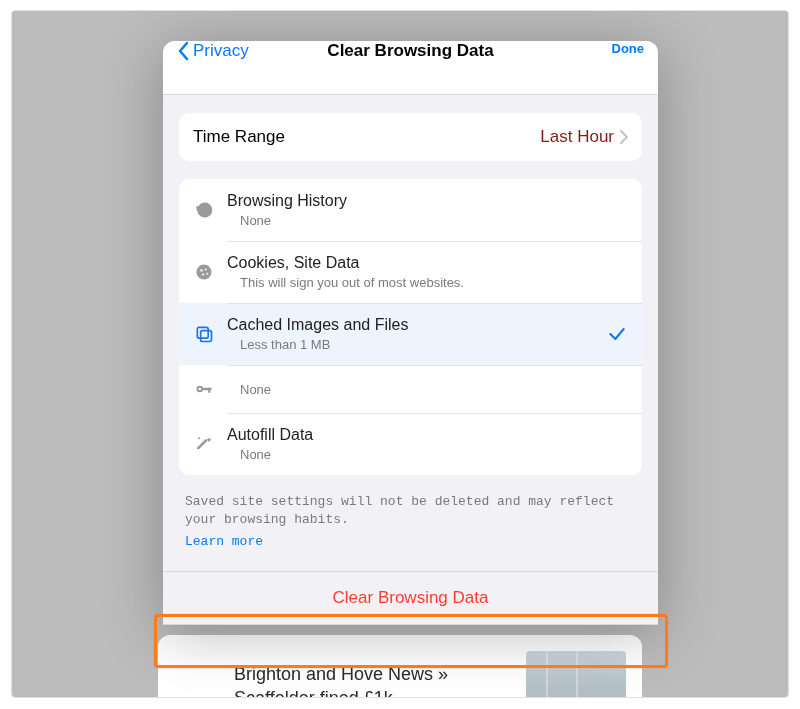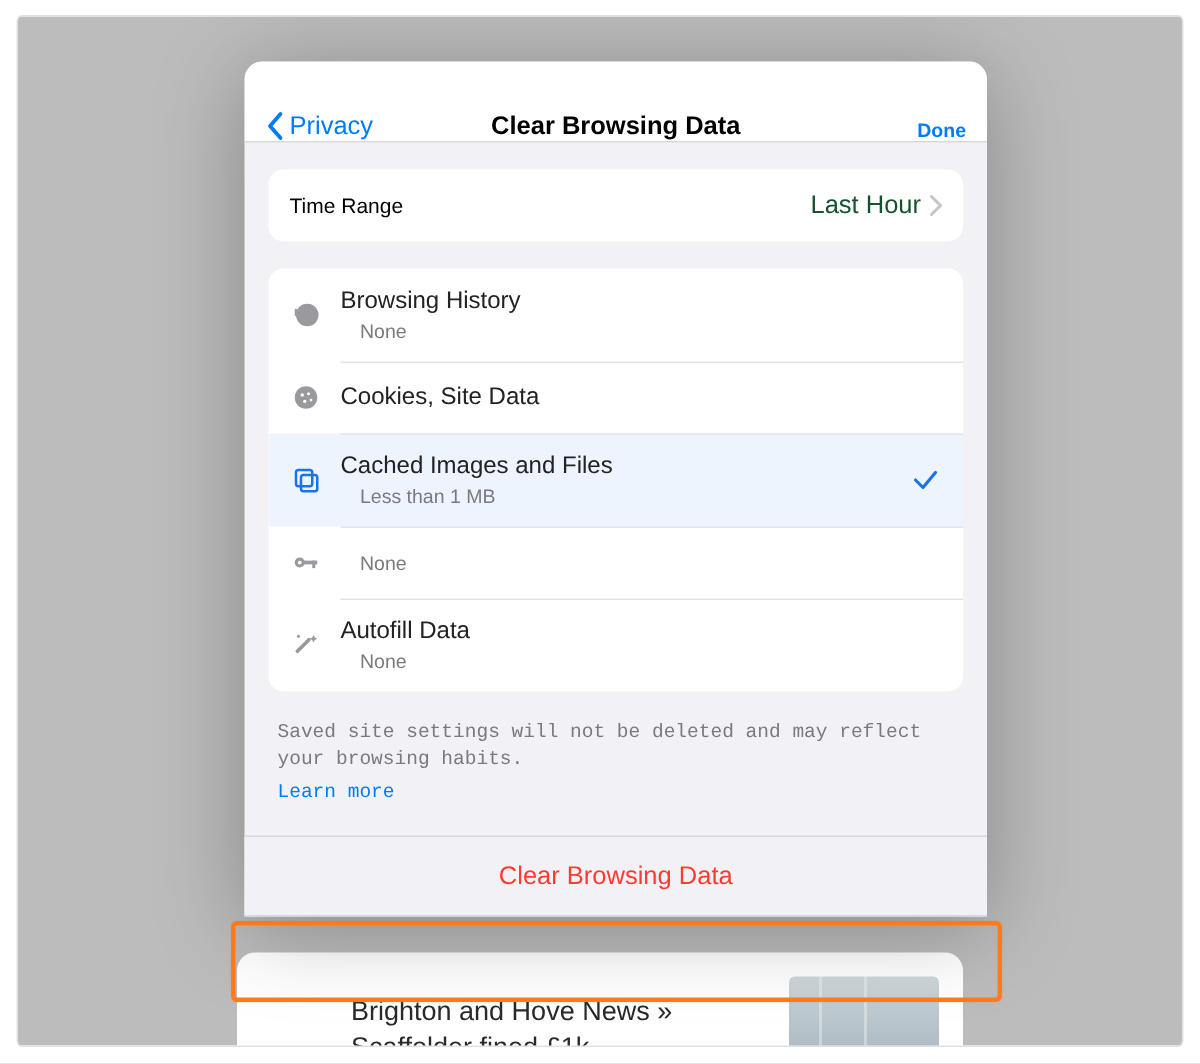--- a/index.html
+++ b/index.html
@@ -75,21 +75,21 @@
     left: 151px;
     width: 495px;
     background: #f2f2f6;
     border-radius: 12px 12px 0 0;
     box-shadow: 0 8px 60px rgba(0,0,0,0.28);
     overflow: hidden;
     padding-bottom: 0;
   }
   .nav {
     display: flex;
-    align-items: flex-end;
+    align-items: flex-start;
     justify-content: space-between;
     background: #fff;
     border-bottom: 1px solid #d8d8dc;
     height: 54px;
     padding: 0 14px;
   }
   .nav-back {
     display: flex;
     align-items: center;
     color: #007aff;
@@ -134,25 +134,25 @@
     position:absolute;
     top:0; left:48px; right:0;
     height:1px;
     background:#e3e3e7;
   }
 
   .time-row {
     justify-content: space-between;
     cursor: pointer;
   }
-  .time-label { font-size: 14px; color:#000; }
+  .time-label { font-size: 17px; color:#000; }
   .time-value {
     display: flex;
     align-items: center;
-    color: #14532d;
+    color: #7f1d1d;
     font-size: 17px;
     gap: 6px;
   }
   .chev-right { width: 8px; height: 14px; }
   .chev-right path { stroke:#c5c5c9; }
 
   .opt-row {
     gap: 12px;
     cursor: pointer;
     padding: 12px 14px;
@@ -284,20 +284,21 @@
             <svg viewBox="0 0 24 24">
                 <circle cx="12" cy="12" r="9" fill="#9a9a9e"></circle>
                 <circle cx="9" cy="10" r="1.4" fill="#fff"></circle>
                 <circle cx="14" cy="9" r="1.2" fill="#fff"></circle>
                 <circle cx="11" cy="15" r="1.3" fill="#fff"></circle>
                 <circle cx="16" cy="14" r="1.1" fill="#fff"></circle>
               </svg>
           </span>
           <div class="opt-text">
             <div class="opt-title">Cookies, Site Data</div>
+            <div class="opt-sub">This will sign you out of most websites.</div>
           </div>
           <span class="opt-check"></span>
         </div>
 
         <div class="row opt-row selected">
           <span class="opt-icon">
             <svg viewBox="0 0 24 24">
                 <rect x="4" y="4" width="13" height="13" rx="2" class="blue" stroke-width="2"></rect>
                 <rect x="8" y="8" width="13" height="13" rx="2" class="blue" stroke-width="2" fill="#eef4fd"></rect>
               </svg>

